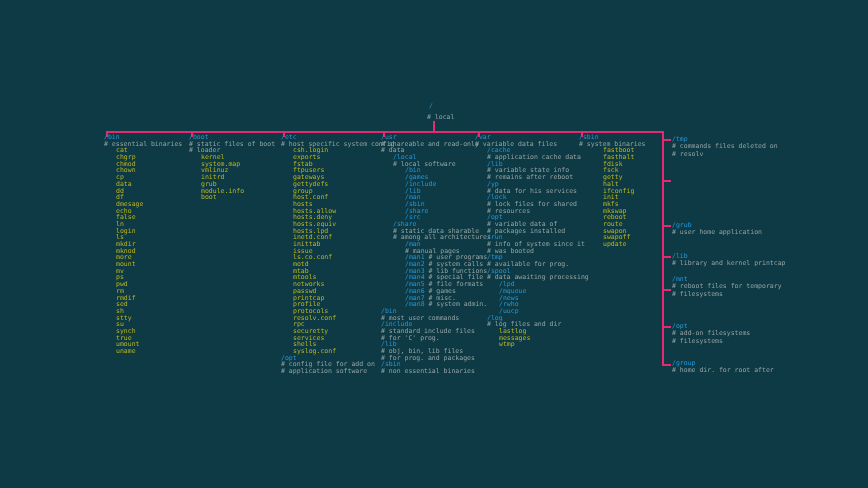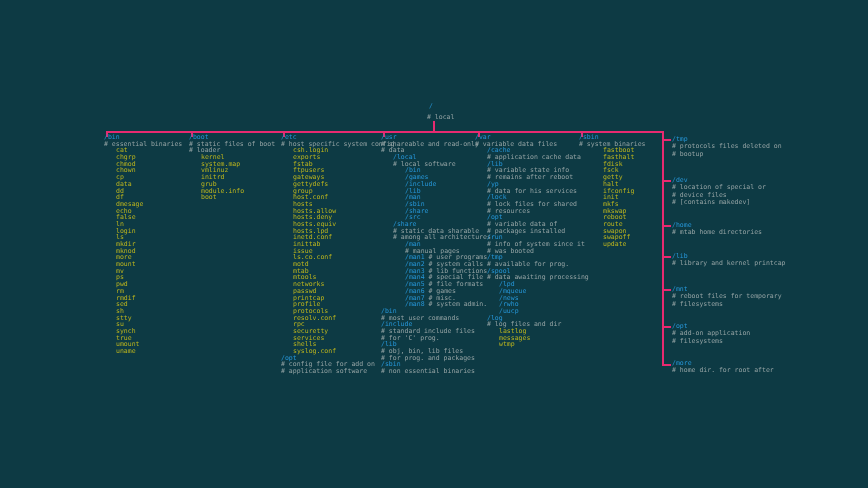--- a/index.html
+++ b/index.html
@@ -45,21 +45,20 @@
   <div class="pline" style="left:662px;top:326px;width:9px;height:2px"></div>
   <div class="pline" style="left:662px;top:364px;width:9px;height:2px"></div>
 
   <div class="col" style="left:104px;top:134px"><div class="dir">/bin</div><div class="comment" style="padding-left: 0px;"># essential binaries</div><div class="file" style="padding-left: 12px;">cat</div><div class="file" style="padding-left: 12px;">chgrp</div><div class="file" style="padding-left: 12px;">chmod</div><div class="file" style="padding-left: 12px;">chown</div><div class="file" style="padding-left: 12px;">cp</div><div class="file" style="padding-left: 12px;">data</div><div class="file" style="padding-left: 12px;">dd</div><div class="file" style="padding-left: 12px;">df</div><div class="file" style="padding-left: 12px;">dmesage</div><div class="file" style="padding-left: 12px;">echo</div><div class="file" style="padding-left: 12px;">false</div><div class="file" style="padding-left: 12px;">ln</div><div class="file" style="padding-left: 12px;">login</div><div class="file" style="padding-left: 12px;">ls</div><div class="file" style="padding-left: 12px;">mkdir</div><div class="file" style="padding-left: 12px;">mknod</div><div class="file" style="padding-left: 12px;">more</div><div class="file" style="padding-left: 12px;">mount</div><div class="file" style="padding-left: 12px;">mv</div><div class="file" style="padding-left: 12px;">ps</div><div class="file" style="padding-left: 12px;">pwd</div><div class="file" style="padding-left: 12px;">rm</div><div class="file" style="padding-left: 12px;">rmdif</div><div class="file" style="padding-left: 12px;">sed</div><div class="file" style="padding-left: 12px;">sh</div><div class="file" style="padding-left: 12px;">stty</div><div class="file" style="padding-left: 12px;">su</div><div class="file" style="padding-left: 12px;">synch</div><div class="file" style="padding-left: 12px;">true</div><div class="file" style="padding-left: 12px;">umount</div><div class="file" style="padding-left: 12px;">uname</div></div>
   <div class="col" style="left:189px;top:134px"><div class="dir">/boot</div><div class="comment" style="padding-left: 0px;"># static files of boot</div><div class="comment" style="padding-left: 0px;"># loader</div><div class="file" style="padding-left: 12px;">kernel</div><div class="file" style="padding-left: 12px;">system.map</div><div class="file" style="padding-left: 12px;">vmlinuz</div><div class="file" style="padding-left: 12px;">initrd</div><div class="file" style="padding-left: 12px;">grub</div><div class="file" style="padding-left: 12px;">module.info</div><div class="file" style="padding-left: 12px;">boot</div></div>
   <div class="col" style="left:281px;top:134px"><div class="dir">/etc</div><div class="comment" style="padding-left: 0px;"># host specific system config</div><div class="file" style="padding-left: 12px;">csh.login</div><div class="file" style="padding-left: 12px;">exports</div><div class="file" style="padding-left: 12px;">fstab</div><div class="file" style="padding-left: 12px;">ftpusers</div><div class="file" style="padding-left: 12px;">gateways</div><div class="file" style="padding-left: 12px;">gettydefs</div><div class="file" style="padding-left: 12px;">group</div><div class="file" style="padding-left: 12px;">host.conf</div><div class="file" style="padding-left: 12px;">hosts</div><div class="file" style="padding-left: 12px;">hosts.allow</div><div class="file" style="padding-left: 12px;">hosts.deny</div><div class="file" style="padding-left: 12px;">hosts.equiv</div><div class="file" style="padding-left: 12px;">hosts.lpd</div><div class="file" style="padding-left: 12px;">inetd.conf</div><div class="file" style="padding-left: 12px;">inittab</div><div class="file" style="padding-left: 12px;">issue</div><div class="file" style="padding-left: 12px;">ls.co.conf</div><div class="file" style="padding-left: 12px;">motd</div><div class="file" style="padding-left: 12px;">mtab</div><div class="file" style="padding-left: 12px;">mtools</div><div class="file" style="padding-left: 12px;">networks</div><div class="file" style="padding-left: 12px;">passwd</div><div class="file" style="padding-left: 12px;">printcap</div><div class="file" style="padding-left: 12px;">profile</div><div class="file" style="padding-left: 12px;">protocols</div><div class="file" style="padding-left: 12px;">resolv.conf</div><div class="file" style="padding-left: 12px;">rpc</div><div class="file" style="padding-left: 12px;">securetty</div><div class="file" style="padding-left: 12px;">services</div><div class="file" style="padding-left: 12px;">shells</div><div class="file" style="padding-left: 12px;">syslog.conf</div><div class="dir" style="padding-left: 0px;">/opt</div><div class="comment" style="padding-left: 0px;"># config file for add on</div><div class="comment" style="padding-left: 0px;"># application software</div></div>
   <div class="col" style="left:381px;top:134px"><div class="dir">/usr</div><div class="comment" style="padding-left: 0px;"># shareable and read-only</div><div class="comment" style="padding-left: 0px;"># data</div><div class="dir" style="padding-left: 12px;">/local</div><div class="comment" style="padding-left: 12px;"># local software</div><div class="dir" style="padding-left: 24px;">/bin</div><div class="dir" style="padding-left: 24px;">/games</div><div class="dir" style="padding-left: 24px;">/include</div><div class="dir" style="padding-left: 24px;">/lib</div><div class="dir" style="padding-left: 24px;">/man</div><div class="dir" style="padding-left: 24px;">/sbin</div><div class="dir" style="padding-left: 24px;">/share</div><div class="dir" style="padding-left: 24px;">/src</div><div class="dir" style="padding-left: 12px;">/share</div><div class="comment" style="padding-left: 12px;"># static data sharable</div><div class="comment" style="padding-left: 12px;"># among all architectures</div><div class="dir" style="padding-left: 24px;">/man</div><div class="comment" style="padding-left: 24px;"># manual pages</div><div style="padding-left: 24px;"><span class="dir">/man1</span><span class="comment"> # user programs</span></div><div style="padding-left: 24px;"><span class="dir">/man2</span><span class="comment"> # system calls</span></div><div style="padding-left: 24px;"><span class="dir">/man3</span><span class="comment"> # lib functions</span></div><div style="padding-left: 24px;"><span class="dir">/man4</span><span class="comment"> # special file</span></div><div style="padding-left: 24px;"><span class="dir">/man5</span><span class="comment"> # file formats</span></div><div style="padding-left: 24px;"><span class="dir">/man6</span><span class="comment"> # games</span></div><div style="padding-left: 24px;"><span class="dir">/man7</span><span class="comment"> # misc.</span></div><div style="padding-left: 24px;"><span class="dir">/man8</span><span class="comment"> # system admin.</span></div><div class="dir" style="padding-left: 0px;">/bin</div><div class="comment" style="padding-left: 0px;"># most user commands</div><div class="dir" style="padding-left: 0px;">/include</div><div class="comment" style="padding-left: 0px;"># standard include files</div><div class="comment" style="padding-left: 0px;"># for 'C' prog.</div><div class="dir" style="padding-left: 0px;">/lib</div><div class="comment" style="padding-left: 0px;"># obj, bin, lib files</div><div class="comment" style="padding-left: 0px;"># for prog. and packages</div><div class="dir" style="padding-left: 0px;">/sbin</div><div class="comment" style="padding-left: 0px;"># non essential binaries</div></div>
   <div class="col" style="left:475px;top:134px"><div class="dir">/var</div><div class="comment" style="padding-left: 0px;"># variable data files</div><div class="dir" style="padding-left: 12px;">/cache</div><div class="comment" style="padding-left: 12px;"># application cache data</div><div class="dir" style="padding-left: 12px;">/lib</div><div class="comment" style="padding-left: 12px;"># variable state info</div><div class="comment" style="padding-left: 12px;"># remains after reboot</div><div class="dir" style="padding-left: 12px;">/yp</div><div class="comment" style="padding-left: 12px;"># data for his services</div><div class="dir" style="padding-left: 12px;">/lock</div><div class="comment" style="padding-left: 12px;"># lock files for shared</div><div class="comment" style="padding-left: 12px;"># resources</div><div class="dir" style="padding-left: 12px;">/opt</div><div class="comment" style="padding-left: 12px;"># variable data of</div><div class="comment" style="padding-left: 12px;"># packages installed</div><div class="dir" style="padding-left: 12px;">/run</div><div class="comment" style="padding-left: 12px;"># info of system since it</div><div class="comment" style="padding-left: 12px;"># was booted</div><div class="dir" style="padding-left: 12px;">/tmp</div><div class="comment" style="padding-left: 12px;"># available for prog.</div><div class="dir" style="padding-left: 12px;">/spool</div><div class="comment" style="padding-left: 12px;"># data awaiting processing</div><div class="dir" style="padding-left: 24px;">/lpd</div><div class="dir" style="padding-left: 24px;">/mqueue</div><div class="dir" style="padding-left: 24px;">/news</div><div class="dir" style="padding-left: 24px;">/rwho</div><div class="dir" style="padding-left: 24px;">/uucp</div><div class="dir" style="padding-left: 12px;">/log</div><div class="comment" style="padding-left: 12px;"># log files and dir</div><div class="file" style="padding-left: 24px;">lastlog</div><div class="file" style="padding-left: 24px;">messages</div><div class="file" style="padding-left: 24px;">wtmp</div></div>
   <div class="col" style="left:579px;top:134px"><div class="dir">/sbin</div><div class="comment" style="padding-left: 0px;"># system binaries</div><div class="file" style="padding-left: 24px;">fastboot</div><div class="file" style="padding-left: 24px;">fasthalt</div><div class="file" style="padding-left: 24px;">fdisk</div><div class="file" style="padding-left: 24px;">fsck</div><div class="file" style="padding-left: 24px;">getty</div><div class="file" style="padding-left: 24px;">halt</div><div class="file" style="padding-left: 24px;">ifconfig</div><div class="file" style="padding-left: 24px;">init</div><div class="file" style="padding-left: 24px;">mkfs</div><div class="file" style="padding-left: 24px;">mkswap</div><div class="file" style="padding-left: 24px;">reboot</div><div class="file" style="padding-left: 24px;">route</div><div class="file" style="padding-left: 24px;">swapon</div><div class="file" style="padding-left: 24px;">swapoff</div><div class="file" style="padding-left: 24px;">update</div></div>
 
-  <div class="ritem" style="left:672px;top:136px"><div class="dir">/tmp</div><div class="comment"># protocols files deleted on</div><div class="comment"># bootup</div></div>
-  <div class="ritem" style="left:672px;top:177px"><div class="dir">/dev</div><div class="comment"># location of special or</div><div class="comment"># device files</div><div class="comment"># [contains makedev]</div></div>
-  <div class="ritem" style="left:672px;top:222px"><div class="dir">/home</div><div class="comment"># mtab home directories</div></div>
+  <div class="ritem" style="left:672px;top:136px"><div class="dir">/tmp</div><div class="comment"># commands files deleted on</div><div class="comment"># resolv</div></div>
+  <div class="ritem" style="left:672px;top:222px"><div class="dir">/grub</div><div class="comment"># user home application</div></div>
   <div class="ritem" style="left:672px;top:253px"><div class="dir">/lib</div><div class="comment"># library and kernel printcap</div></div>
-  <div class="ritem" style="left:672px;top:286px"><div class="dir">/mnt</div><div class="comment"># reboot files for temporary</div><div class="comment"># filesystems</div></div>
-  <div class="ritem" style="left:672px;top:323px"><div class="dir">/opt</div><div class="comment"># add-on application</div><div class="comment"># filesystems</div></div>
-  <div class="ritem" style="left:672px;top:360px"><div class="dir">/more</div><div class="comment"># home dir. for root after</div></div>
+  <div class="ritem" style="left:672px;top:276px"><div class="dir">/mnt</div><div class="comment"># reboot files for temporary</div><div class="comment"># filesystems</div></div>
+  <div class="ritem" style="left:672px;top:323px"><div class="dir">/opt</div><div class="comment"># add-on filesystems</div><div class="comment"># filesystems</div></div>
+  <div class="ritem" style="left:672px;top:360px"><div class="dir">/group</div><div class="comment"># home dir. for root after</div></div>
 
 </div>
 
 </body></html>

